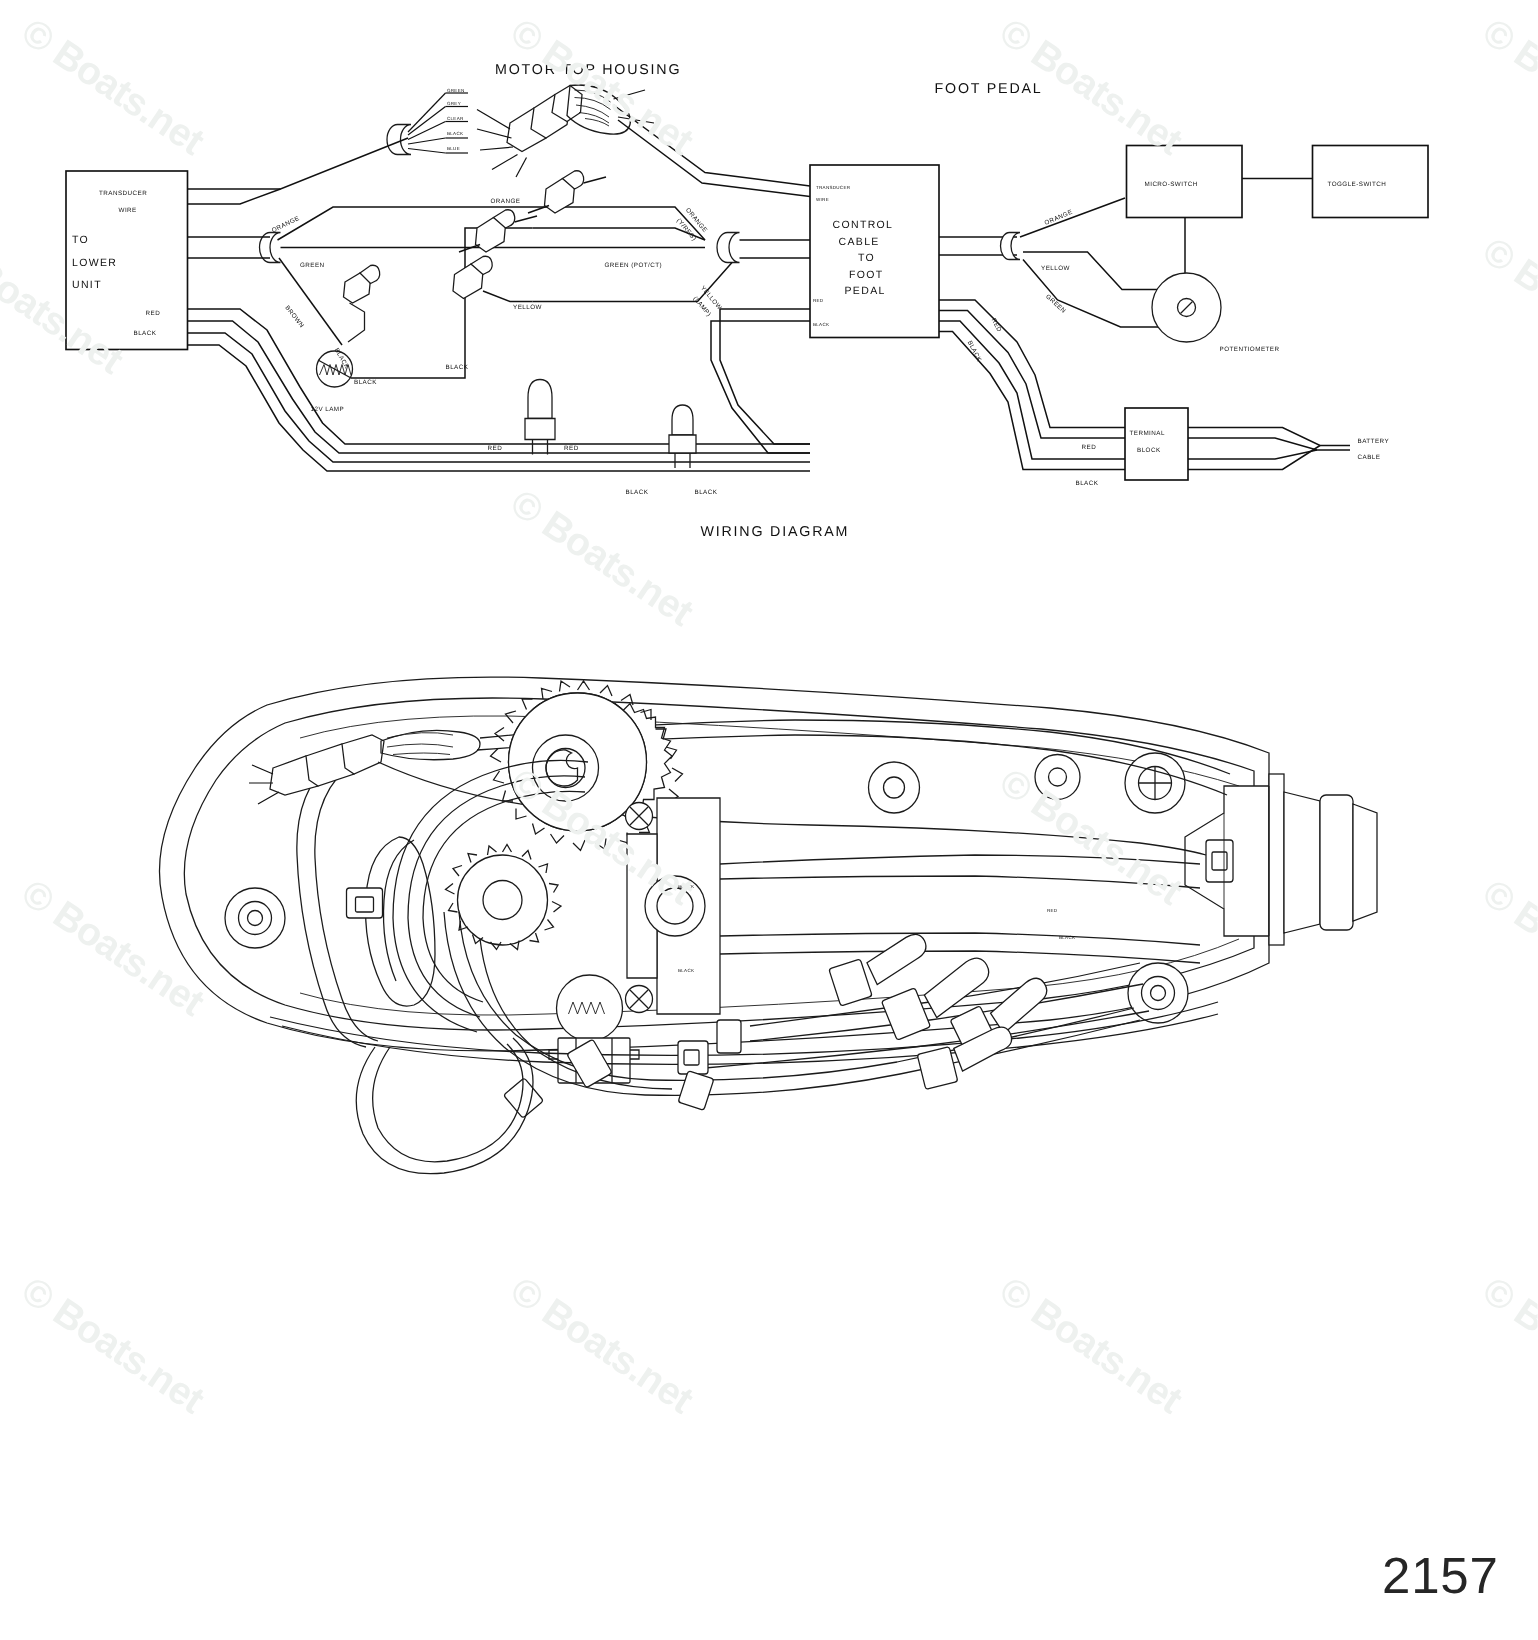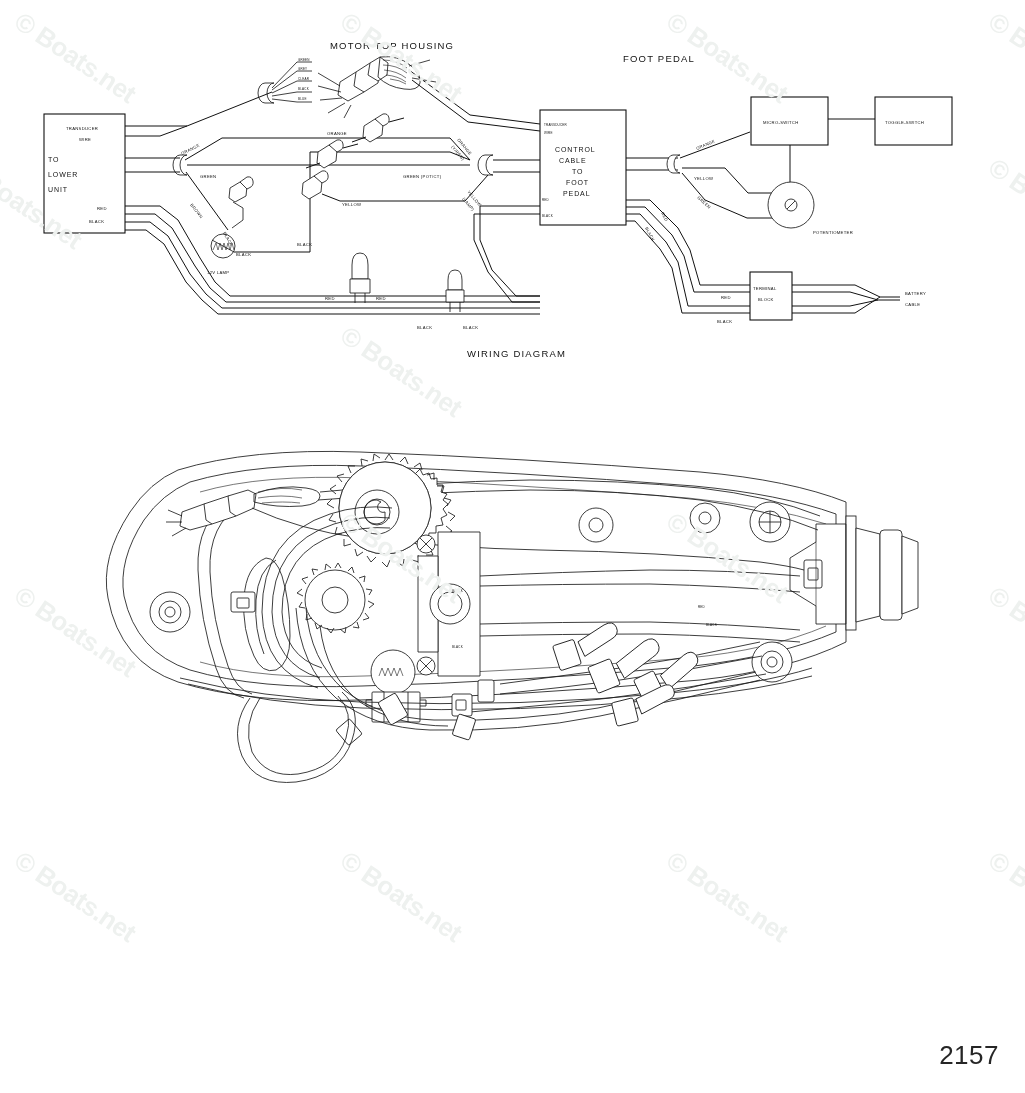--- a/index.html
+++ b/index.html
@@ -15,21 +15,21 @@
   .wm{
     position:absolute;
     font-family:"Liberation Sans","DejaVu Sans",sans-serif;
     font-size:26px;font-weight:bold;color:#eef1ef;
     transform:rotate(34deg);transform-origin:0 0;
     white-space:nowrap;letter-spacing:-0.5px;
   }
   .diagram-layer{position:absolute;inset:0;z-index:2;}
   .pagenum{
     position:absolute;right:26px;bottom:22px;
-    font-size:26px;color:#262626;letter-spacing:0.5px;z-index:6;text-align:right;
+    font-size:34px;color:#262626;letter-spacing:0.5px;z-index:6;text-align:right;
   }
   text{font-family:"Liberation Sans","DejaVu Sans",sans-serif;fill:#111;}
   .t-big{font-size:9.5px;letter-spacing:1.2px;}
   .t-mid{font-size:7px;letter-spacing:0.9px;}
   .t-xs{font-size:4.2px;letter-spacing:0.3px;}
   .t-tiny{font-size:3px;letter-spacing:0.2px;}
   .ln{stroke:#111;fill:none;stroke-width:1;}
   .ln-th{stroke:#111;fill:none;stroke-width:0.8;}
   .bx{stroke:#111;fill:#fff;stroke-width:1.1;}
   .art{stroke:#1b1b1b;fill:none;stroke-width:0.85;}

